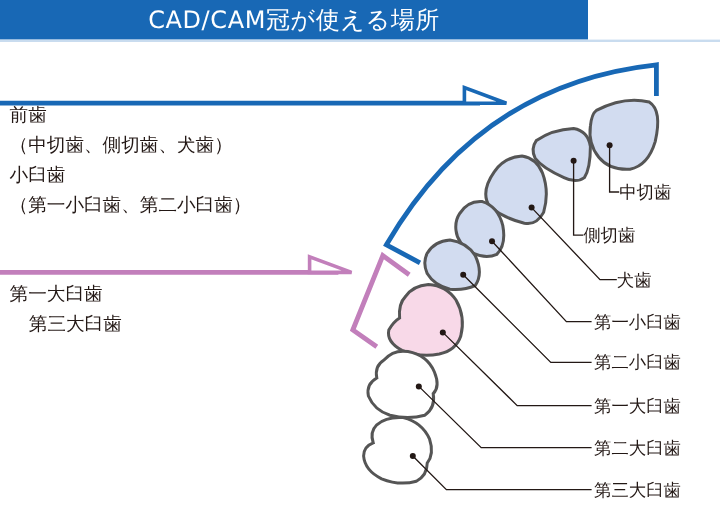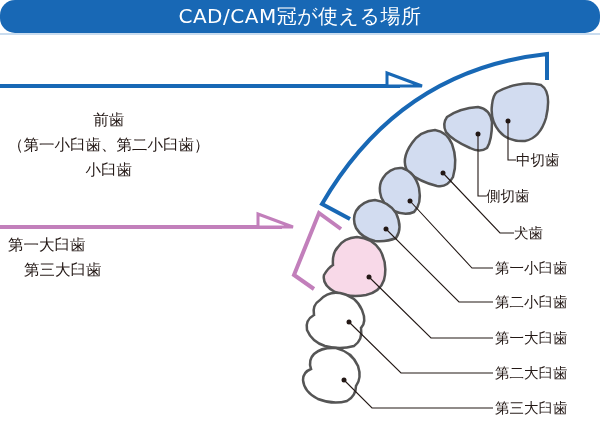--- a/index.html
+++ b/index.html
@@ -1,39 +1,40 @@
 <!DOCTYPE html>
 <html><head>
   <meta charset="utf-8">
   <style>
     html, body { margin: 0; padding: 0; background: #ffffff; }
     body { width: 600px; height: 422px; position: relative; overflow: hidden;
            font-family: "DejaVu Sans", "Liberation Sans", sans-serif; color: #231815; }
-    .header { position: absolute; left: 0; top: 0; width: 600px; height: 33px;
+    .header { position: absolute; left: 0; top: 0; width: 490px; height: 33px;
               background: #1868b5; color: #ffffff; font-size: 20px; line-height: 33px;
-              text-align: center; letter-spacing: 0.5px; border-radius: 15px; }
+              text-align: center; letter-spacing: 0.5px; }
     .header-rule { position: absolute; left: 0; top: 33px; width: 600px; height: 2px; background: #c9dcef; }
     .text-block { position: absolute; left: 8px; font-size: 15.5px; line-height: 25px; white-space: nowrap; }
     .text-block div { height: 25px; }
     .indent { padding-left: 16px; }
     #diagram { position: absolute; left: 0; top: 0; }
     .tooth-label { font-size: 14.5px; fill: #231815; font-family: "DejaVu Sans", "Liberation Sans", sans-serif; }
   </style>
 </head>
 <body>
 
 <div class="header">
   <span>CAD/CAM冠が使える場所</span>
 </div>
 <div class="header-rule"></div>
 
-<div class="text-block" style="top: 108px; text-align: center;">
+<div class="text-block" style="top: 84px;">
   <div>前歯</div>
+  <div>（中切歯、側切歯、犬歯）</div>
+  <div>小臼歯</div>
   <div>（第一小臼歯、第二小臼歯）</div>
-  <div>小臼歯</div>
 </div>
 
 <div class="text-block" style="top: 233px;">
   <div>第一大臼歯</div>
   <div class="indent">第三大臼歯</div>
 </div>
 
 <svg id="diagram" width="600" height="422" viewBox="0 0 600 422">
 
   <g>

